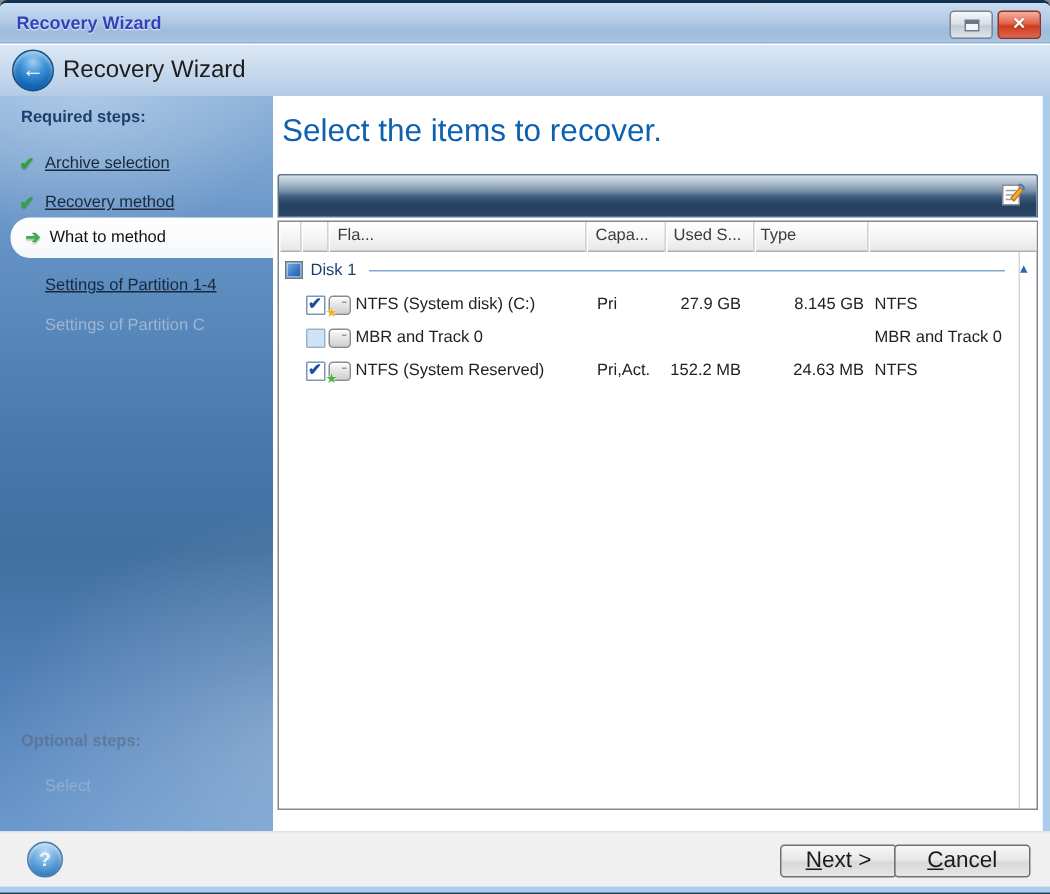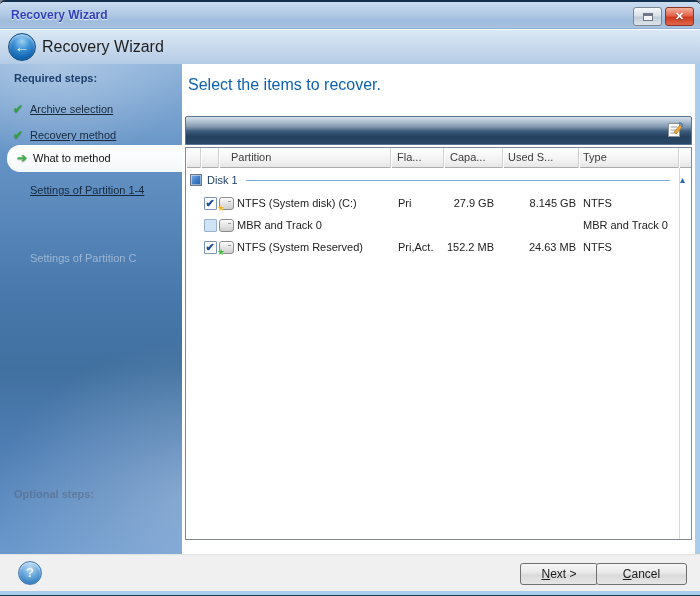--- a/index.html
+++ b/index.html
@@ -85,35 +85,35 @@
   .step[data-state="upcoming"] .step-label{
     color:#17293e; text-decoration:underline; cursor:pointer;
   }
   .step[data-state="current"]{
     left:7px; width:175px; height:27px; line-height:27px;
     background:linear-gradient(180deg,#ffffff 0%,#f4f7fa 100%);
     border-radius:13px 0 0 13px;
   }
   .step[data-state="current"] .step-icon{ left:6px; color:#3fae49; }
   .step[data-state="current"] .step-label{ left:26px; color:#111; }
-  .step[data-state="disabled"] .step-label{ color:#9db6d3;margin-top:41px; }
+  .step[data-state="disabled"] .step-label{ color:#9db6d3; }
   .step-archive{ top:34px; }
   .step-method{ top:60px; }
   .step-current{ top:81px; }
   .step-set1{ top:115px; }
   .step-setc{ top:142px; }
   .step-finish{ top:169px; }
   .step-options{ top:449px; }
   .step-options .step-label{ color:#8fa9c8; opacity:.75; }
   
   .content{
     position:absolute; left:182px; top:0; width:513px; height:490px; background:#fff;
   }
   .page-heading{
-    position:absolute; left:6px; top:12px; font-size:16px; color:#0e61ae;
+    position:absolute; left:6px; top:12px; font-size:21px; color:#0e61ae;
   }
   .toolbar{
     position:absolute; left:3px; top:52px; width:507px; height:29px;
     background:linear-gradient(180deg,#d8e1ea 0%,#aebfd0 18%,#7b93ab 38%,#3f5d7c 52%,#24415f 72%,#2a4765 100%);
     border:1px solid #5a7490; border-radius:2px 2px 0 0;
   }
   .tool-btn{
     position:absolute; right:5px; top:3px; width:22px; height:22px;
     border-radius:2px; cursor:pointer; text-align:center;
   }
@@ -199,21 +199,21 @@
     background:radial-gradient(circle at 50% 28%,#bcdcf6 0%,#6fadde 40%,#3c82c4 75%,#2d6eb0 100%);
     border:1px solid #4a7cae;
     box-shadow:inset 0 2px 3px rgba(255,255,255,.6);
     color:#eef6fd; font-weight:bold; font-size:13px; text-align:center; line-height:22px;
     cursor:pointer;
   }
   .push-btn{
     position:absolute; top:8px; height:22px;
     background:linear-gradient(180deg,#f7f7f7 0%,#e8e8e8 45%,#d9d9d9 55%,#e6e6e6 100%);
     border:1px solid #707070; border-radius:3px;
-    font-family:"Liberation Sans",sans-serif; font-size:12px; color:#1a1a1a;
+    font-family:"Liberation Sans",sans-serif; font-size:15px; color:#1a1a1a;
     text-align:center; line-height:20px; cursor:pointer;
   }
   .btn-next{ right:102px; width:78px; }
   .btn-cancel{ right:13px; width:91px; }
   .accesskey{ text-decoration:underline; }
   
   .strip-light{ position:absolute; left:0; top:589px; width:700px; height:4px; background:#a9cdea; }
   .strip-dark{ position:absolute; left:0; top:593px; width:700px; height:3px; background:#143f4e; }
 </style>
 </head>
@@ -290,21 +290,20 @@
             <path d="M8 12 L14 5 L16 7 L10 14 Z" fill="#f2a93b" stroke="#b87a17" stroke-width="0.8"></path>
             <path d="M13 3 q4 0 3.5 4" fill="none" stroke="#4a78b8" stroke-width="1.4"></path>
           </svg>
         </div>
       </div>
 
       <div class="grid-table">
         <div class="thead">
           <div class="th"></div>
           <div class="th"></div>
-          <div class="th th-partition">Partition</div>
           <div class="th th-flags">Fla...</div>
           <div class="th th-capacity">Capa...</div>
           <div class="th th-used">Used S...</div>
           <div class="th th-type">Type</div>
           <div class="th" style="border-right:none;"></div>
         </div>
 
         <div class="tbody">
           <div class="vline"></div>
 

